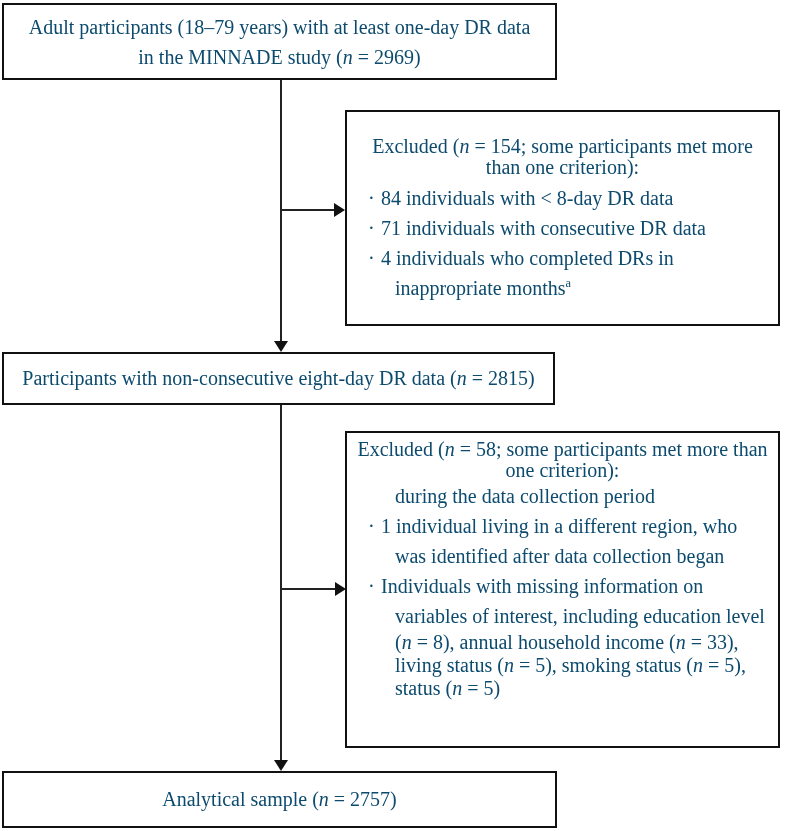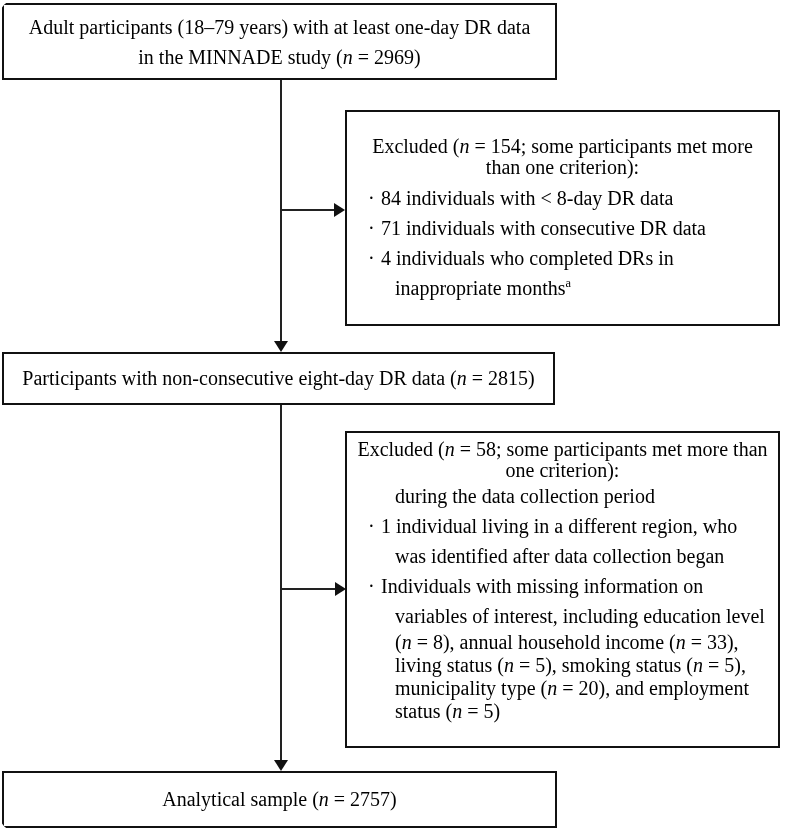--- a/index.html
+++ b/index.html
@@ -2,24 +2,23 @@
 <html><head>
 <meta charset="utf-8">
 <style>
   html, body { margin: 0; padding: 0; background: #ffffff; }
   #figure {
     position: relative;
     width: 785px;
     height: 831px;
     background: #ffffff;
     font-family: "Liberation Serif", "DejaVu Serif", serif;
-    color: #000000;
+    color: #0c4a6e;
     font-size: 20px;
     overflow: hidden;
-    border-radius: 15px;
   }
   .box {
     position: absolute;
     background: #ffffff;
     border: 2px solid #111111;
     box-sizing: border-box;
   }
   .tline { white-space: nowrap; }
   .center-lines { text-align: center; }
   .vcenter {
@@ -102,21 +101,20 @@
     <div class="tline ls bl">
       <span class="bullet">·</span><span>1 individual living in a different region, who</span>
     </div>
     <div class="tline ls cont">was identified after data collection began</div>
     <div class="tline ls bl">
       <span class="bullet">·</span><span>Individuals with missing information on</span>
     </div>
     <div class="tline ls cont">variables of interest, including education level</div>
     <div class="tline ts cont">(<i>n</i> = 8), annual household income (<i>n</i> = 33),</div>
     <div class="tline ts cont">living status (<i>n</i> = 5), smoking status (<i>n</i> = 5),</div>
-    <div class="tline ts cont">municipality type (<i>n</i> = 20), and employment</div>
     <div class="tline ts cont">status (<i>n</i> = 5)</div>
   </div>
 
   <div class="box vcenter" style="left:2px; top:771px; width:555px; height:57px;font-family:Liberation Serif, serif;">
     <div class="tline">Analytical sample (<i>n</i> = 2757)</div>
   </div>
 
 </div>
 
 </body></html>

